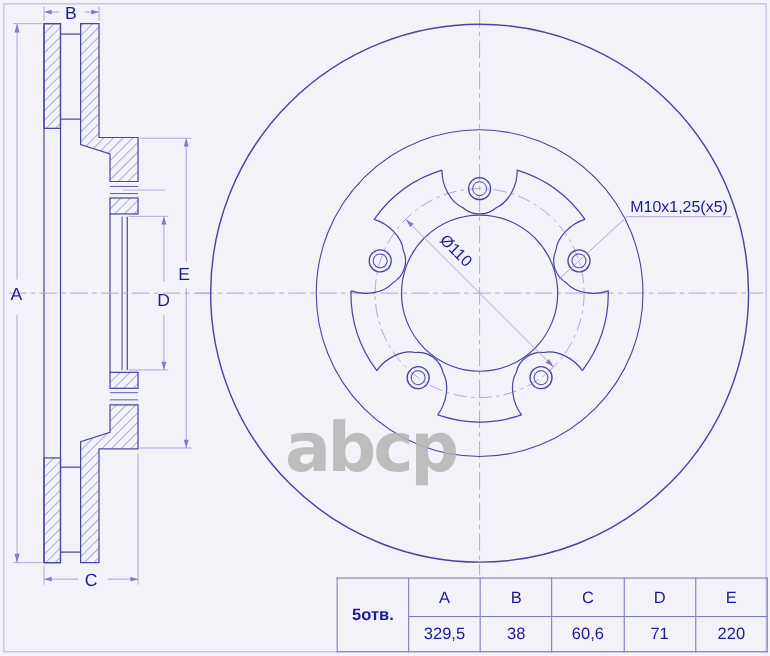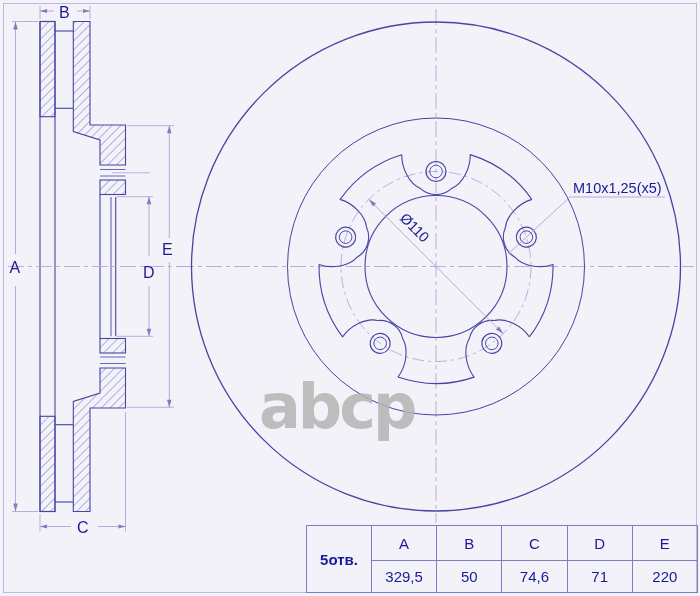--- a/index.html
+++ b/index.html
@@ -199,21 +199,21 @@
         <tr class="hdr">
     <td class="holes" rowspan="2">5отв.</td>
     <td>A</td>
     <td>B</td>
     <td>C</td>
     <td>D</td>
     <td>E</td>
   </tr>
   <tr class="val">
     <td>329,5</td>
-    <td>50</td>
-    <td>74,6</td>
+    <td>38</td>
+    <td>60,6</td>
     <td>71</td>
     <td>220</td>
   </tr>
 </tbody>
     </table>
 
 </div>
 
 </body></html>

